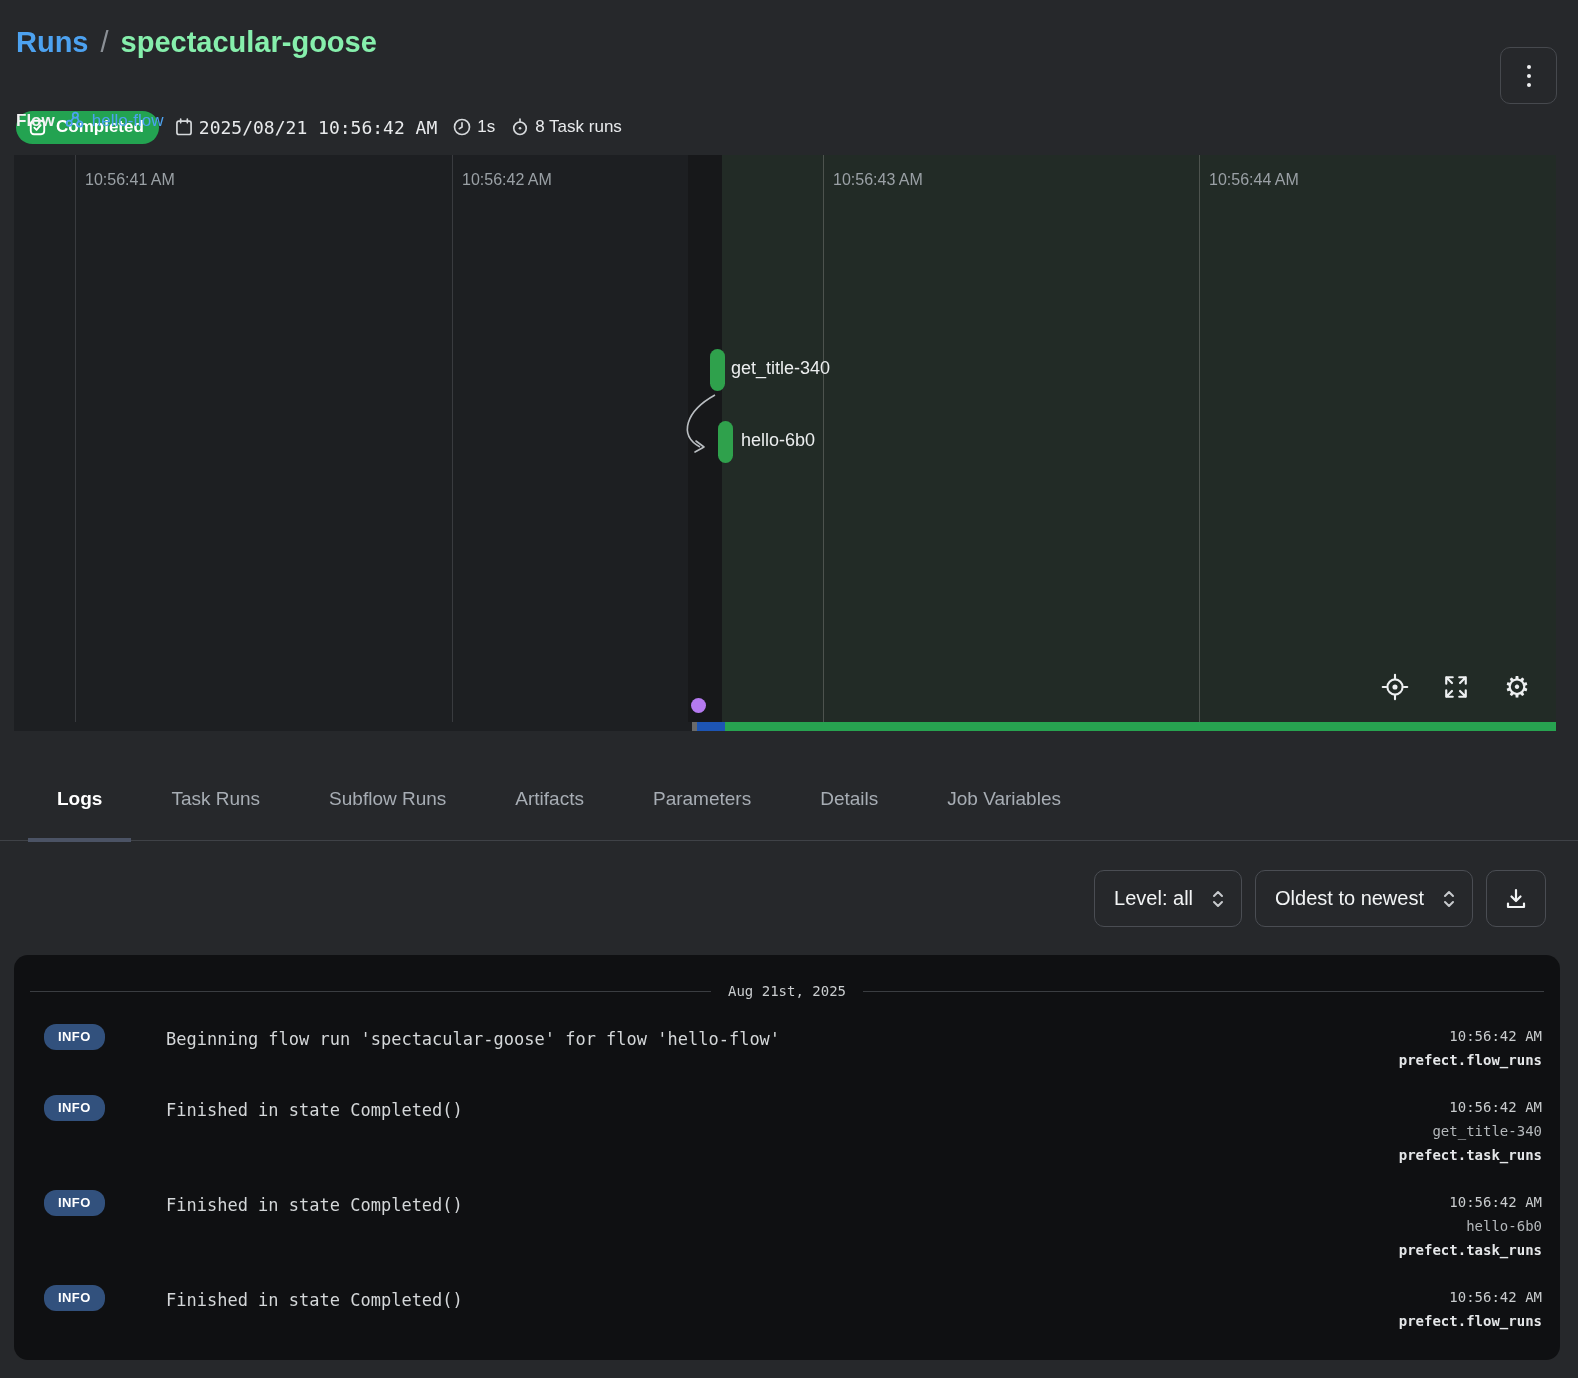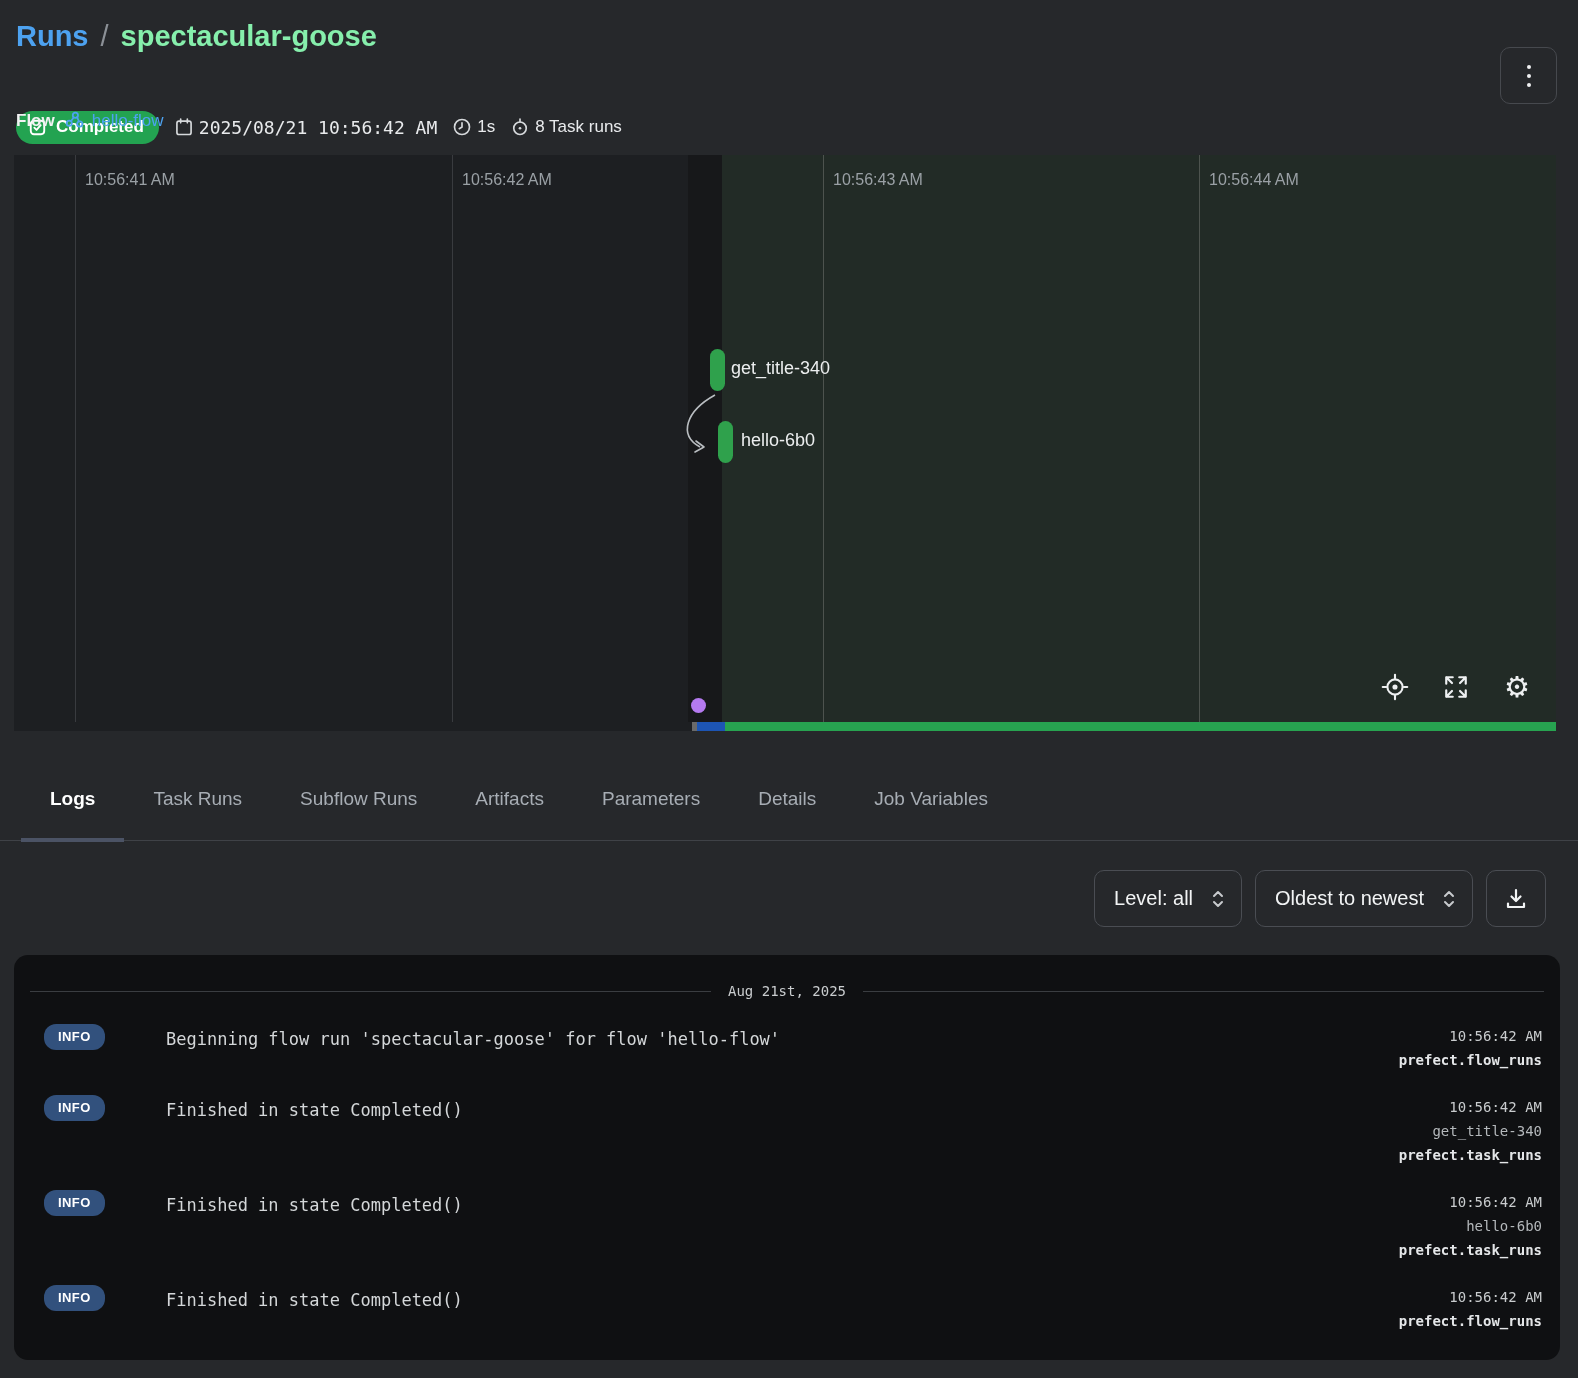--- a/index.html
+++ b/index.html
@@ -13,21 +13,21 @@
   }
   *{box-sizing:border-box;}
   html,body{margin:0;padding:0;}
   body{
     width:1578px;height:1378px;position:relative;overflow:hidden;
     background:#26282b;color:#e8eaec;
     font-family:"Liberation Sans",sans-serif;
   }
 
   
-  .breadcrumb{position:absolute;left:16px;top:20px;font-size:29px;font-weight:700;display:flex;align-items:baseline;}
+  .breadcrumb{position:absolute;left:16px;top:26px;font-size:29px;font-weight:700;display:flex;align-items:baseline;}
   .crumb-link{color:var(--accent-link);cursor:pointer;}
   .crumb-sep{color:#8b9096;margin:0 12px;font-weight:400;}
   .crumb-current{color:#86efac;}
 
   .meta-row{position:absolute;left:16px;top:66px;height:34px;display:flex;align-items:center;gap:15px;margin-top:44px;}
   .state-badge{background:var(--completed-green);display:flex;align-items:center;gap:9px;height:33px;padding:0 15px 0 12px;border-radius:17px;font-size:17px;font-weight:700;color:#fff;}
   .meta-item{display:flex;align-items:center;gap:5px;font-size:17px;color:#e8eaec;}
   .meta-date{font-family:"DejaVu Sans Mono",monospace;font-size:18px;}
   .meta-icon{display:flex;align-items:center;color:#d6d9dc;}
 
@@ -53,21 +53,21 @@
   .tl-controls{position:absolute;right:25px;top:518px;display:flex;gap:33px;align-items:center;}
   .tl-ctrl{width:28px;height:28px;display:flex;align-items:center;justify-content:center;color:#eef0f1;cursor:pointer;}
   .gear-glyph{font-size:29px;line-height:28px;color:#eef0f1;}
   .tl-scroll{position:absolute;left:0;bottom:0;height:9px;width:1542px;}
   .tl-scroll .seg{position:absolute;top:0;height:9px;}
   .seg-gray{left:678px;width:5px;background:#6a6a6a;}
   .seg-blue{left:683px;width:28px;background:var(--minimap-blue);}
   .seg-green{left:711px;width:831px;background:var(--minimap-green);}
 
   
-  .tabs{position:absolute;left:0;top:758px;width:1578px;height:83px;border-bottom:1px solid #3f4247;display:flex;align-items:center;padding-left:21px;}
+  .tabs{position:absolute;left:0;top:758px;width:1578px;height:83px;border-bottom:1px solid #3f4247;display:flex;align-items:center;padding-left:28px;gap:11px;}
   .tab{padding:0 29px;height:100%;display:flex;align-items:center;font-size:19px;color:#a7adb4;position:relative;cursor:pointer;}
   .tab.active{color:#ffffff;font-weight:600;}
   .tab.active::after{content:"";position:absolute;left:0;right:0;bottom:-2px;height:4px;background:#4b5365;}
 
   
   .filters{position:absolute;top:870px;right:32px;height:57px;display:flex;gap:13px;}
   .select-btn{display:flex;align-items:center;gap:18px;border:1px solid #4a4d53;border-radius:10px;padding:0 16px 0 19px;font-size:20px;color:#f2f4f5;background:transparent;cursor:pointer;height:57px;}
   .icon-btn{width:60px;height:57px;border:1px solid #4a4d53;border-radius:10px;display:flex;align-items:center;justify-content:center;color:#f2f4f5;background:transparent;cursor:pointer;}
   .chev{color:#c7cacd;display:flex;align-items:center;}
 

